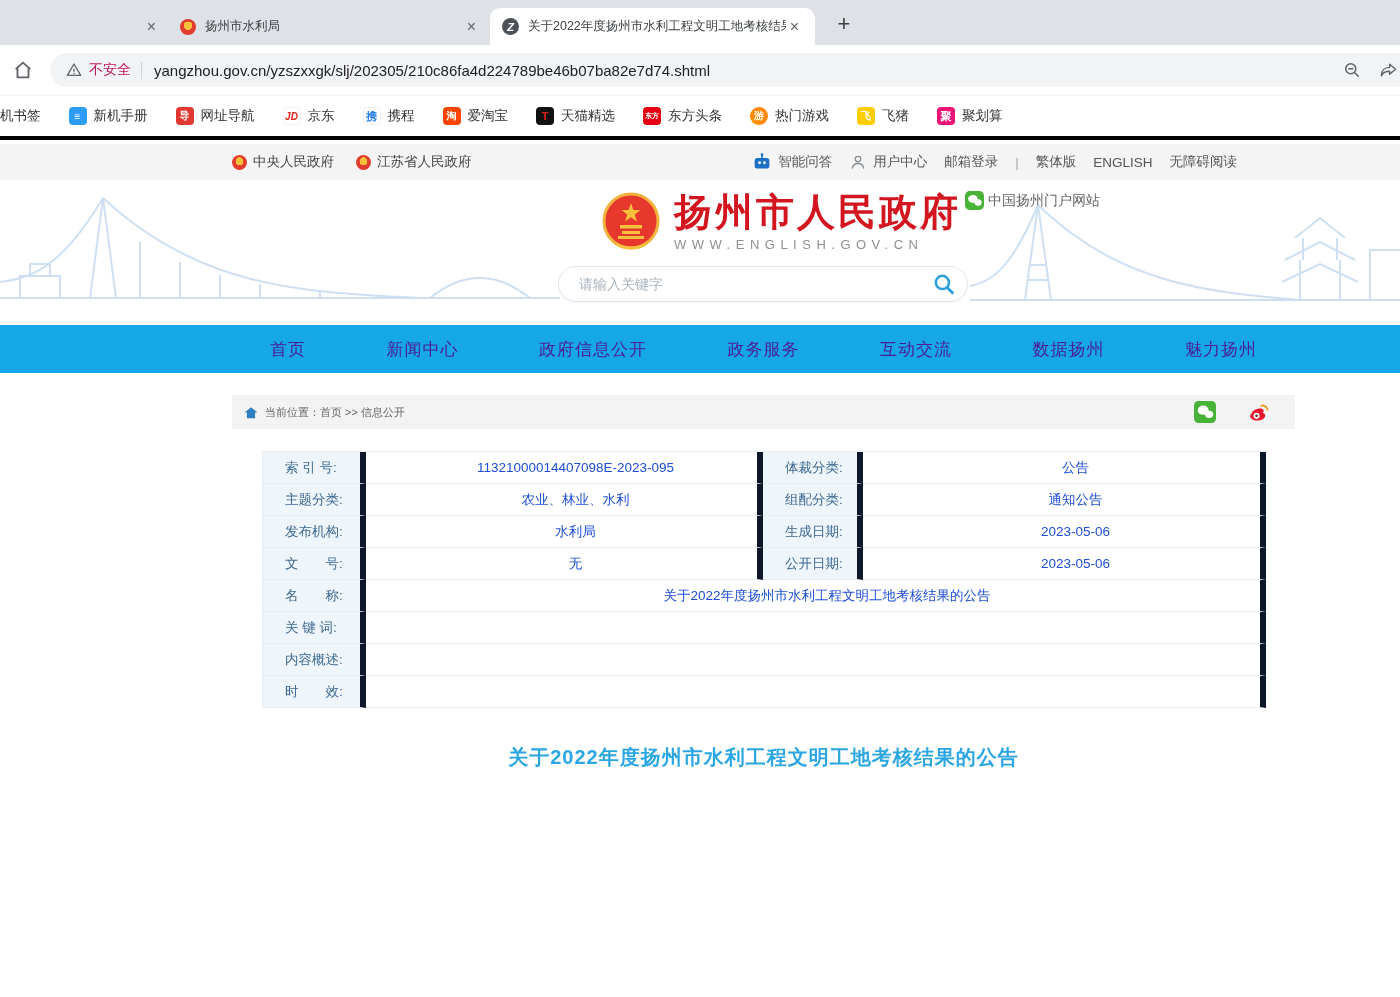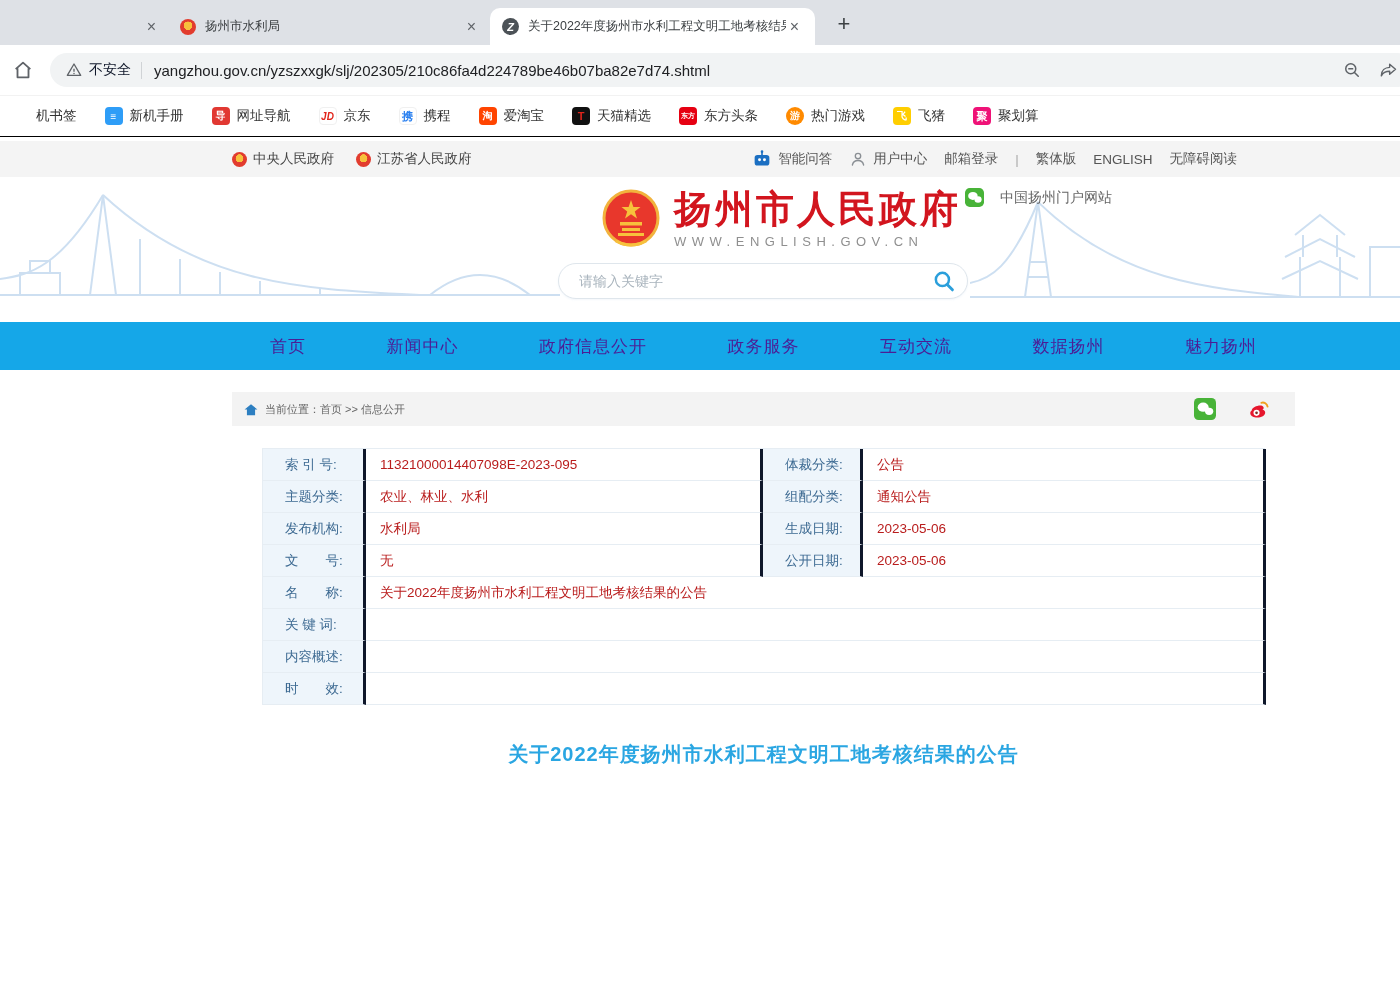--- a/index.html
+++ b/index.html
@@ -19,26 +19,26 @@
   .fav-emblem{width:16px;height:16px;flex:0 0 16px;border-radius:50%;
     background:radial-gradient(circle at 50% 42%, #f7c13c 0 34%, #e23c2e 35% 100%);}
   .fav-dark{width:17px;height:17px;flex:0 0 17px;border-radius:50%;background:#4c5257;color:#fff;
     font-size:11px;font-weight:bold;font-style:italic;display:flex;align-items:center;justify-content:center;}
   .newtab{position:absolute;left:830px;top:10px;width:28px;height:28px;display:flex;align-items:center;justify-content:center;
     font-size:22px;color:#3c4043;cursor:pointer;}
   .addrbar{height:50px;background:#fff;display:flex;align-items:center;border-bottom:1px solid #f2f2f2;}
   .home-btn{margin-left:12px;flex:0 0 auto;cursor:pointer;display:flex;}
   .omnibox{flex:1;height:34px;margin:0 -14px 0 16px;background:#f1f3f4;border-radius:17px;display:flex;align-items:center;
     padding:0 16px;min-width:0;}
-  .sec-label{color:#0f172a;font-size:14px;margin:0 10px 0 7px;}
+  .sec-label{color:#be185d;font-size:14px;margin:0 10px 0 7px;}
   .omni-sep{width:1px;height:17px;background:#d0d3d6;margin-right:12px;}
   .url-text{color:#202124;font-size:15px;white-space:nowrap;overflow:hidden;flex:1;}
   .omni-icons{display:flex;align-items:center;gap:16px;margin-left:10px;}
   .bookmarksbar{height:40px;background:#fff;display:flex;gap:28px;font-size:13.5px;color:#333;
-    border-bottom:1px solid #000000;white-space:nowrap;overflow:hidden;padding-left:36px;}
+    border-bottom:4px solid #000000;white-space:nowrap;overflow:hidden;}
   .bm{display:flex;align-items:center;gap:7px;cursor:pointer;}
   .bm .bicon{width:18px;height:18px;border-radius:4px;display:flex;align-items:center;justify-content:center;
     color:#fff;font-size:10px;font-weight:bold;flex:0 0 18px;}
   .bm-blue .bicon{background:#2e9df7;}
   .bm-nav .bicon{background:#e13832;}
   .bm-jd .bicon{background:#fff;color:#e1251b;font-style:italic;border:1px solid #f0f0f0;box-sizing:border-box;}
   .bm-ctrip .bicon{background:#fff;color:#2b81f0;border:1px solid #f0f0f0;box-sizing:border-box;font-size:11px;}
   .bm-taobao .bicon{background:#ff4400;}
   .bm-tmall .bicon{background:#111;color:#e1251b;font-size:11px;}
   .bm-east .bicon{background:#e60012;font-size:7px;}
@@ -56,45 +56,45 @@
   .tb-sep{color:#aaa;}
   
   .banner{position:relative;height:145px;background:#fff;overflow:hidden;padding-left:19px;}
   .art{position:absolute;top:0;opacity:.9;pointer-events:none;}
   .art-left{left:0;}
   .art-right{right:0;}
   .logo-row{position:absolute;left:600px;top:10px;display:flex;align-items:center;cursor:pointer;}
   .logo-text{margin-left:12px;}
   .site-name{font-size:38px;font-weight:bold;color:#d2151e;letter-spacing:3px;line-height:1.1;}
   .site-domain{font-size:13px;color:#8f8f8f;letter-spacing:5.5px;margin-top:4px;}
-  .portal{position:absolute;left:965px;top:11px;display:flex;align-items:center;gap:16px;font-size:14px;color:#666;cursor:pointer;}
+  .portal{position:absolute;left:965px;top:11px;display:flex;align-items:center;gap:4px;font-size:14px;color:#666;cursor:pointer;}
   .searchbox{position:absolute;left:558px;top:86px;width:408px;height:34px;border:1px solid #dfe6ec;border-radius:18px;
     background:#fff;display:flex;align-items:center;box-shadow:0 1px 2px rgba(160,190,220,.12);}
   .searchbox input{flex:1;border:none;outline:none;background:transparent;margin-left:18px;font-size:14px;color:#333;
     font-family:"Liberation Sans",sans-serif;}
   .searchbox input::placeholder{color:#a9b4bd;}
   .search-btn{margin-right:10px;display:flex;cursor:pointer;}
   
   .mainnav{height:48px;background:#15a7e8;}
   .mainnav-inner{width:1063px;margin-left:232px;height:100%;display:flex;align-items:center;justify-content:space-between;
     box-sizing:border-box;padding:0 38px;}
   .nav-item{color:#4c1d95;font-size:17px;cursor:pointer;letter-spacing:1px;}
   
   .page{width:1063px;margin-left:232px;}
   .breadcrumb{margin-top:22px;height:34px;background:#f3f3f3;display:flex;align-items:center;padding:0 12px;
     font-size:11px;color:#666;}
   .crumb-text{margin-left:7px;}
   .crumb-icons{margin-left:auto;display:flex;align-items:center;gap:30px;padding-right:14px;}
   .crumb-icons span{display:flex;cursor:pointer;}
   .itable{display:grid;grid-template-columns:103px 397px 100px 403px;margin:22px 30px 0 30px;
     border-top:1px solid #e6edf3;border-left:1px solid #e6edf3;font-size:13.5px;}
-  .itable>div{border-right:3px solid #0f172a;border-bottom:1px solid #e6edf3;height:32px;line-height:32px;
+  .itable>div{border-right:6px solid #0f172a;border-bottom:1px solid #e6edf3;height:32px;line-height:32px;
     overflow:hidden;white-space:nowrap;box-sizing:border-box;}
   .ilabel{background:#eef5fb;color:#3d6a92;padding-left:22px;}
-  .ival{background:#fff;color:#b91c1c;padding-left:14px;}
+  .ival{background:#fff;color:#1d4ed8;padding-left:28px;text-align:center;}
   .span3{grid-column:2 / 5;}
   .article-title{margin-top:36px;text-align:center;font-size:20px;font-weight:bold;color:#2aa6e2;letter-spacing:1px;}
   .article-body{margin:30px 62px 0 55px;font-family:"DejaVu Serif","Liberation Serif",serif;font-size:15px;color:#333;
     line-height:27px;}
   .article-body p{text-indent:2em;margin:0 0 7px 0;}
   .article-date{text-align:right;margin-top:28px;}
   .list-title{text-align:center;margin-top:36px;text-indent:0;}
 </style>
 </head>
 <body>

